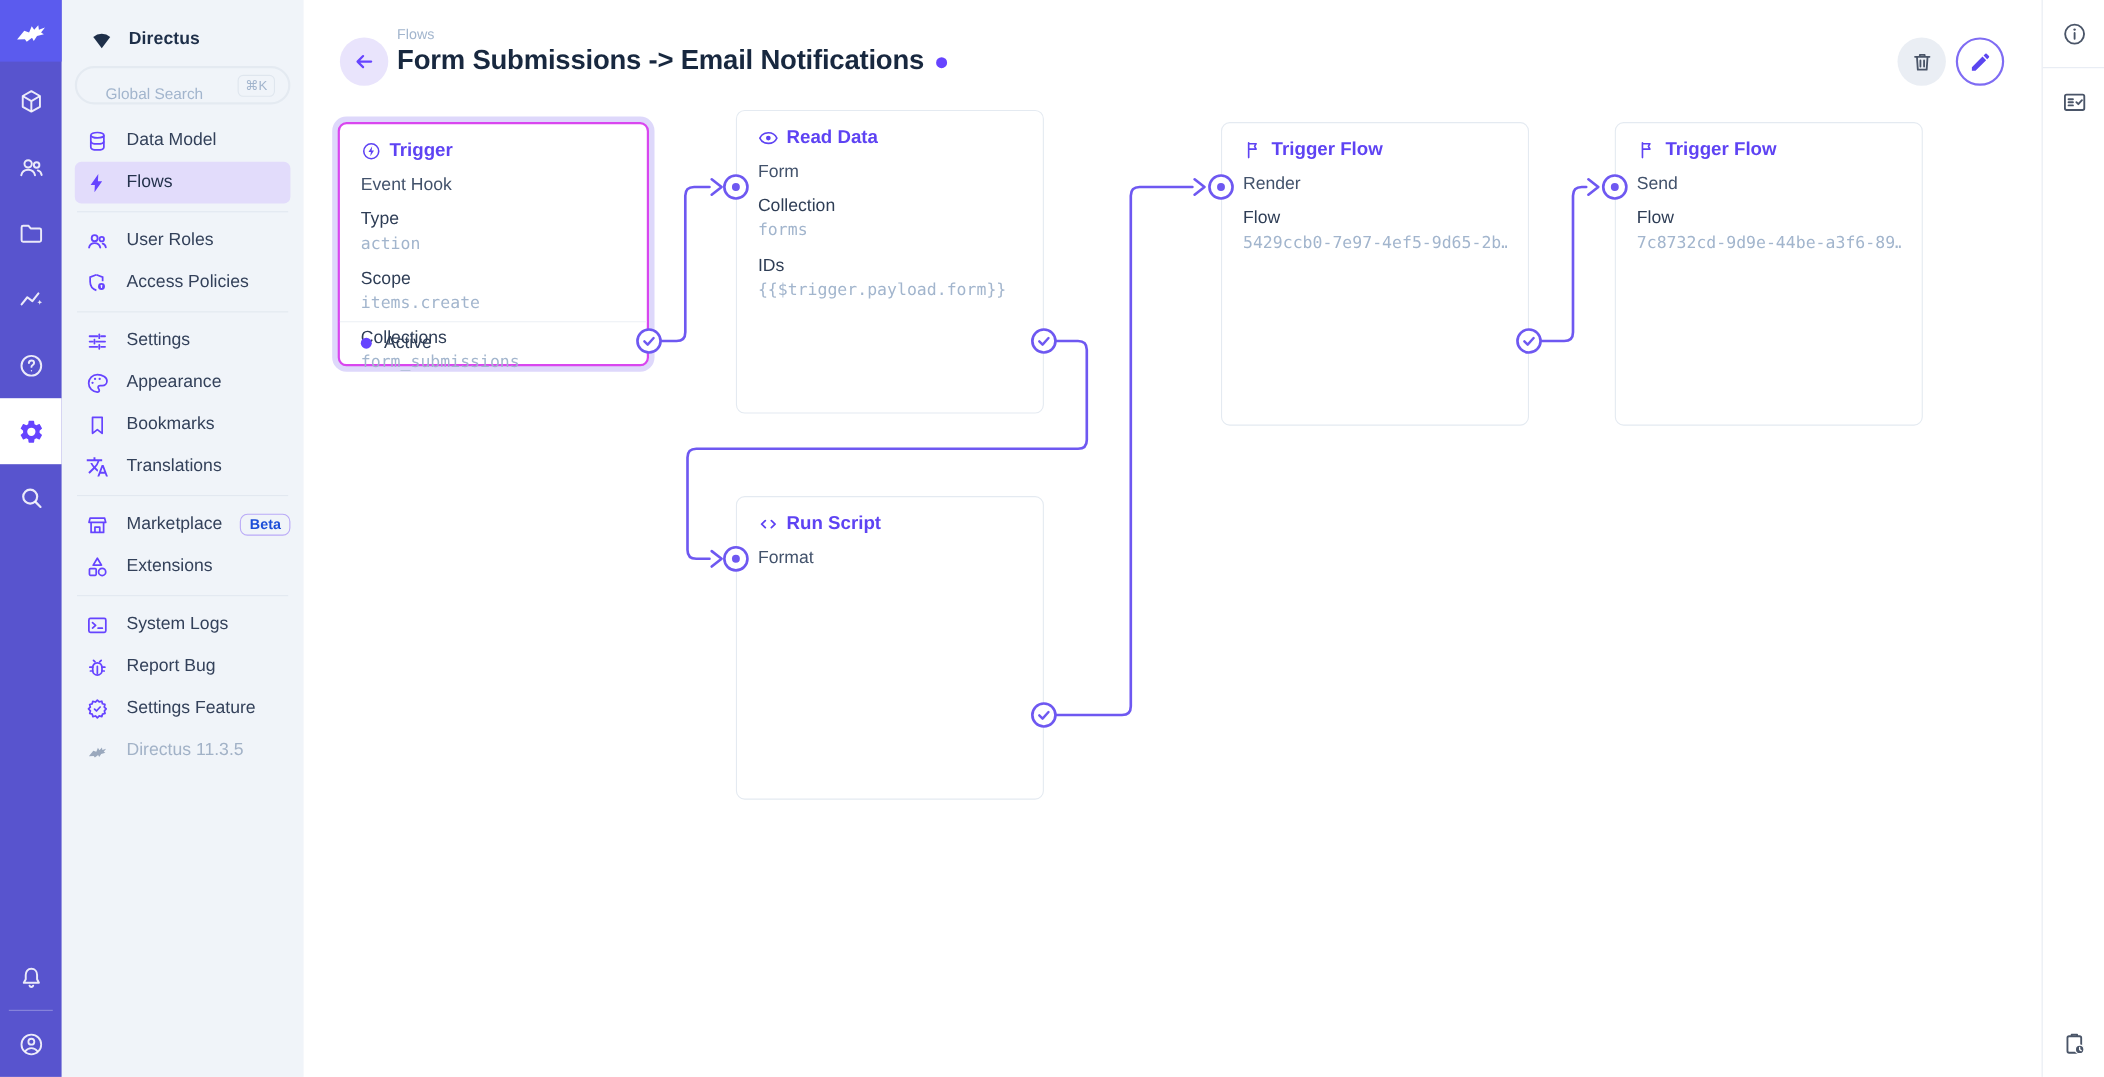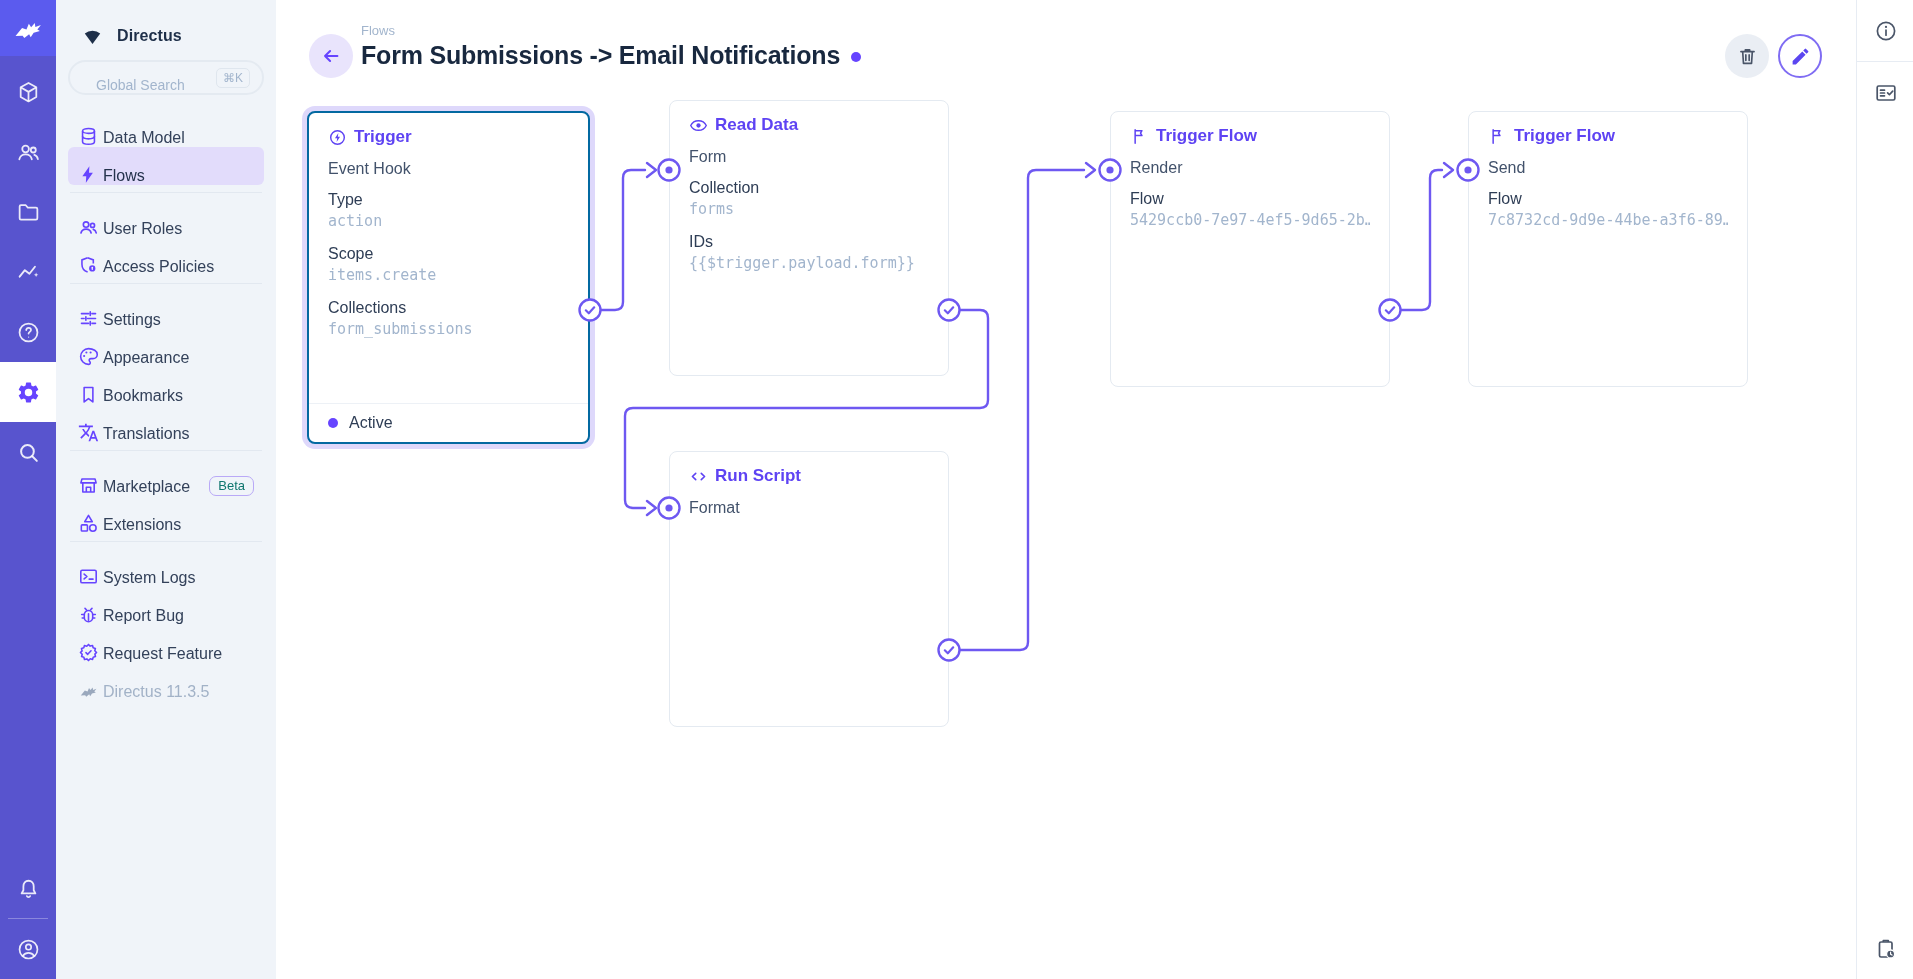--- a/index.html
+++ b/index.html
@@ -20,28 +20,28 @@
 
   
   .sidebar { position:absolute; left:56px; top:0; width:220px; height:979px; background:#f0f4f9; z-index:4; }
   .project-row { display:flex; align-items:center; gap:14px; padding:20px 0 0 26px; height:52px; }
   .project-name { font-size:16px; font-weight:700; color:#1e2f49; letter-spacing:.1px; }
   .searchbox { position:relative; margin:8px 12px 0 12px; height:35px; border:2px solid #e4eaf1; border-radius:18px; background:#f0f4f9; display:flex; align-items:flex-end; }
   .searchbox input { border:none; outline:none; background:transparent; width:115px; margin-left:26px; font-size:14px; color:#45536b; font-family:"Liberation Sans",sans-serif; }
   .searchbox input::placeholder { color:#a2b5cd; }
   .searchbox kbd { position:absolute; right:12px; top:50%; transform:translateY(-50%); border:1.5px solid #dfe6ee; border-radius:5px; font-size:12px; color:#a2b5cd; padding:2px 6px; font-family:"Liberation Sans",sans-serif; }
   .navlist { margin-top:14px; padding:0 12px; list-style:none; }
-  .nav-item { height:38px; display:flex; align-items:flex-end; gap:4px; padding:0 10px; border-radius:6px; cursor:pointer; font-size:16px; color:#33415a; font-weight:500; }
+  .nav-item { height:38px; display:flex; align-items:center; gap:16px; padding:0 10px; border-radius:6px; cursor:pointer; font-size:16px; color:#33415a; font-weight:500; }
   .nav-item .nicon { width:21px; height:21px; color:#6644ff; flex:0 0 21px; display:flex; align-items:center; justify-content:center; }
   .nav-item .nicon svg { width:21px; height:21px; }
   .nav-item.active { background:#e2dcfb; color:#24324c; }
   .nav-item.version { color:#a2b2c7; cursor:default; }
   .nav-item.version .nicon { color:#9aa8bd; }
   .nav-divider { height:1px; background:#e2e8f0; margin:7px 2px; }
-  .beta-badge { margin-left:auto; border:1.5px solid #b9a9f7; color:#0f766e; border-radius:7px; font-size:13px; padding:1px 8px 2px; font-weight:400; }
+  .beta-badge { margin-left:auto; border:1.5px solid #b9a9f7; color:#1d4ed8; border-radius:7px; font-size:13px; padding:1px 8px 2px; font-weight:700; }
 
   
   .right-bar { position:absolute; right:0; top:0; width:57px; height:979px; background:#fff; border-left:1px solid #e7ecf3; z-index:4; }
   .rb-icon { width:57px; height:61px; display:flex; align-items:center; justify-content:center; color:#4a5568; cursor:pointer; }
   .rb-icon svg { width:24px; height:24px; }
   .rb-divider { width:57px; height:1px; background:#e7ecf3; }
   .rb-bottom { position:absolute; bottom:0; left:0; width:57px; height:61px; display:flex; align-items:center; justify-content:center; color:#4a5568; cursor:pointer; }
   .rb-bottom svg { width:24px; height:24px; }
 
   
@@ -55,21 +55,21 @@
   .header-actions { position:absolute; top:34px; right:34px; display:flex; gap:9px; }
   .icon-btn { width:44px; height:44px; border-radius:50%; border:none; display:flex; align-items:center; justify-content:center; cursor:pointer; }
   .icon-btn svg { width:21px; height:21px; }
   .trash-btn { background:#eaeef4; color:#4a5568; }
   .edit-btn { background:#fff; border:2px solid #7f6cf3; color:#5b46f0; }
 
   
   .canvas { position:absolute; inset:0; }
   .wires { position:absolute; left:0; top:0; z-index:3; pointer-events:none; }
   .panel { position:absolute; width:280px; height:276px; background:#fff; border:1.5px solid #e4eaf1; border-radius:8px; padding:14px 19px; z-index:2; cursor:pointer; }
-  .panel.selected { width:283px; height:333px; border:2px solid #0369a1; box-shadow:0 0 0 5px #ded8fb; }
+  .panel.selected { width:283px; height:222px; border:2px solid #d946ef; box-shadow:0 0 0 5px #ded8fb; }
   .panel-title { display:flex; align-items:center; gap:7px; color:#5e43f3; font-weight:700; font-size:17px; }
   .panel-title svg { width:19px; height:19px; }
   .panel-sub { margin-top:13px; font-size:16px; color:#42526b; }
   .flabel { margin-top:11px; font-weight:400; font-size:16px; color:#2e3d55; line-height:21px; }
   .fvalue { margin-top:1px; font-family:"DejaVu Sans Mono", monospace; font-size:15px; color:#a2b5cd; line-height:21px; white-space:nowrap; overflow:hidden; }
   .status-row { position:absolute; left:0; right:0; bottom:0; height:39px; border-top:1px solid #edf1f6; display:flex; align-items:center; gap:11px; padding:0 19px; font-size:16px; color:#2e3d55; }
   .status-dot { width:10px; height:10px; border-radius:50%; background:#6644ff; }
   #panel-trigger   { left:31px;  top:111px; }
   #panel-read-data { left:393px; top:100px; }
   #panel-run-script{ left:393px; top:451px; }
@@ -279,21 +279,21 @@
           </span>
         <span>Report Bug</span>
       </li>
       <li class="nav-item">
         <span class="nicon">
             <svg viewBox="0 0 24 24" fill="none" stroke="currentColor" stroke-width="1.8" stroke-linejoin="round">
               <path d="M12 2.8l1.9 1.9 2.7-.7.7 2.6 2.6.7-.7 2.7L21.2 12l-1.9 1.9.7 2.7-2.6.7-.7 2.6-2.7-.7L12 21.2l-1.9-1.9-2.7.7-.7-2.6-2.6-.7.7-2.7L2.8 12l1.9-1.9-.7-2.7 2.6-.7.7-2.6 2.7.7z"></path>
               <path d="M9.1 12.1l2 2 3.8-4.1" stroke-linecap="round"></path>
             </svg>
           </span>
-        <span>Request Feature</span>
+        <span>Settings Feature</span>
       </li>
       <li class="nav-item version">
         <span class="nicon">
             <svg viewBox="0 0 24 24" fill="#9aa8bd">
               <path d="M3.2 17.6l4.6-5.6 3.1 1.1 1.7-4.1 1.6 2.4 2.6-2.9.4 2.8 3.9-1.4-2.5 3.2 1.8 1.1-4.4 1.2-2.1 3.2-1.1-2.2-3.4 2.6-1.2-1.5z"></path>
             </svg>
           </span>
         <span>Directus 11.3.5</span>
       </li>
     </ul>

